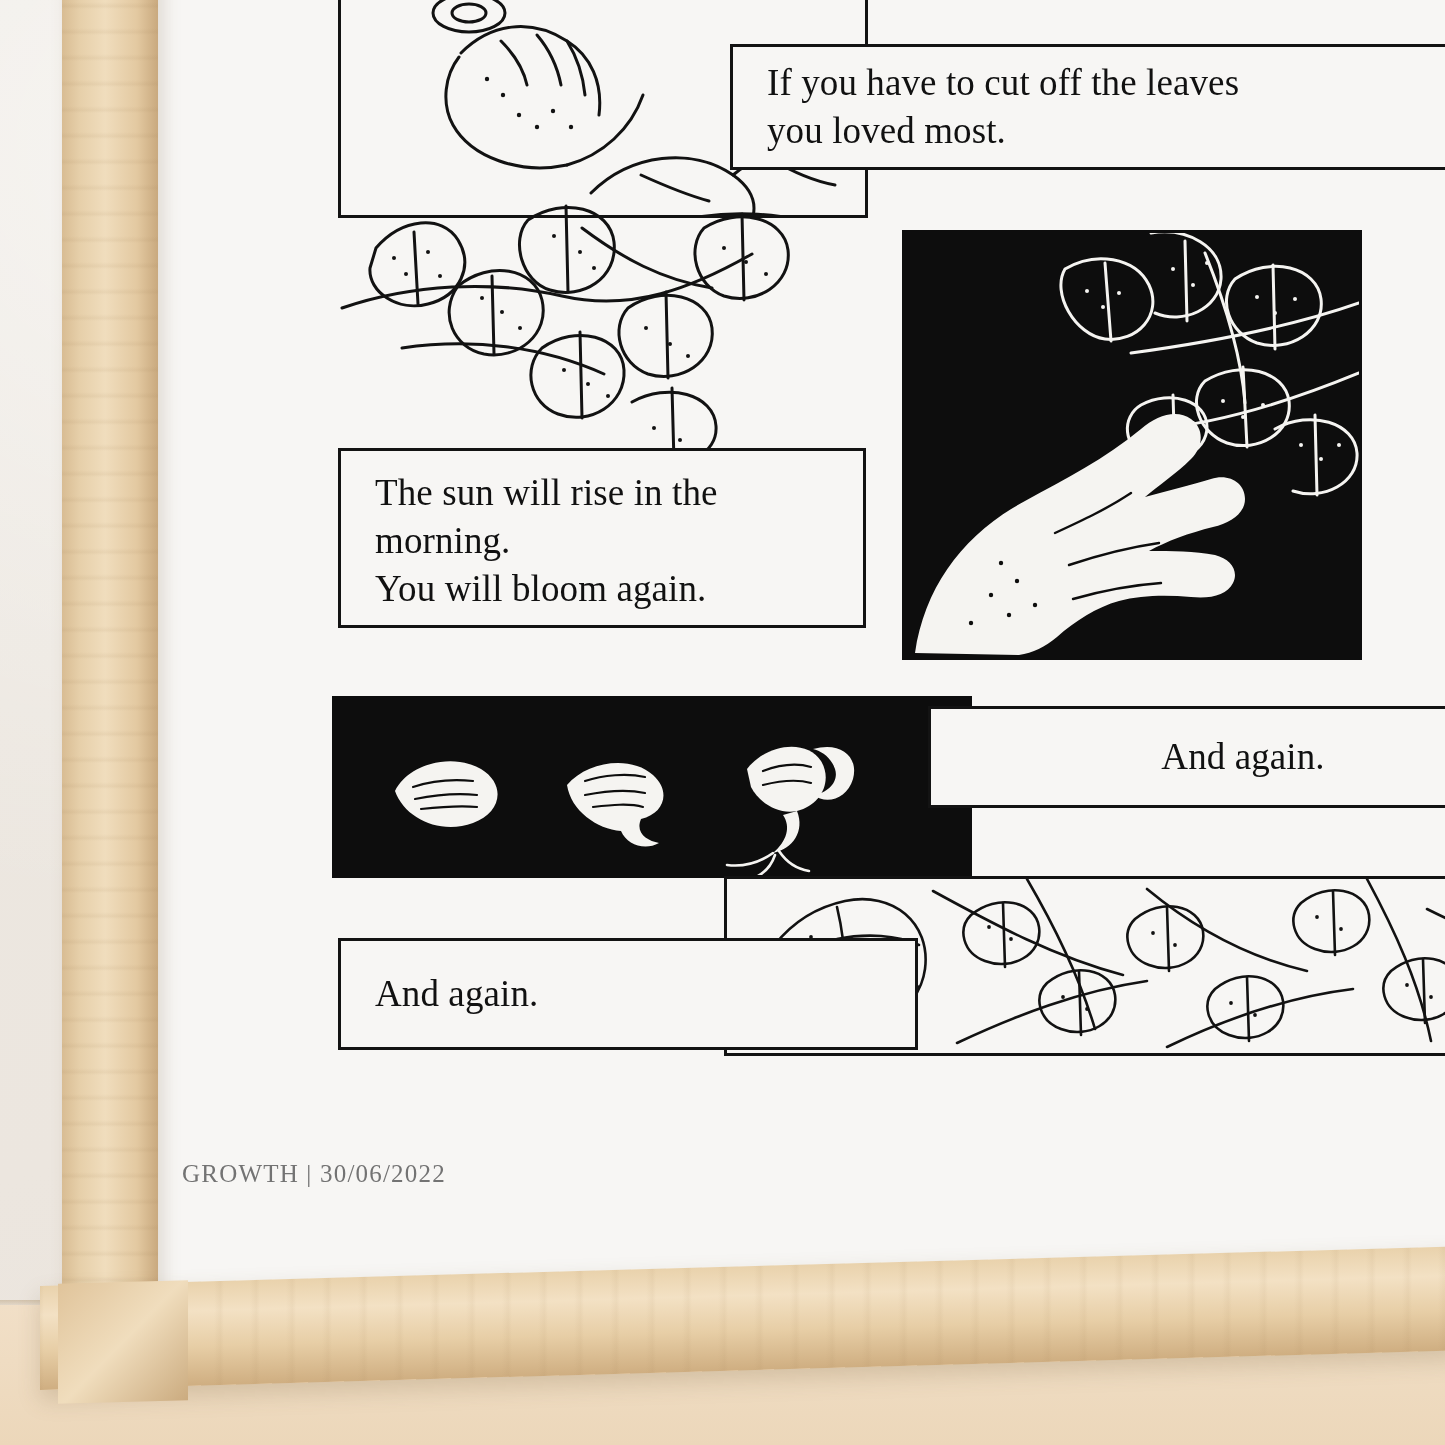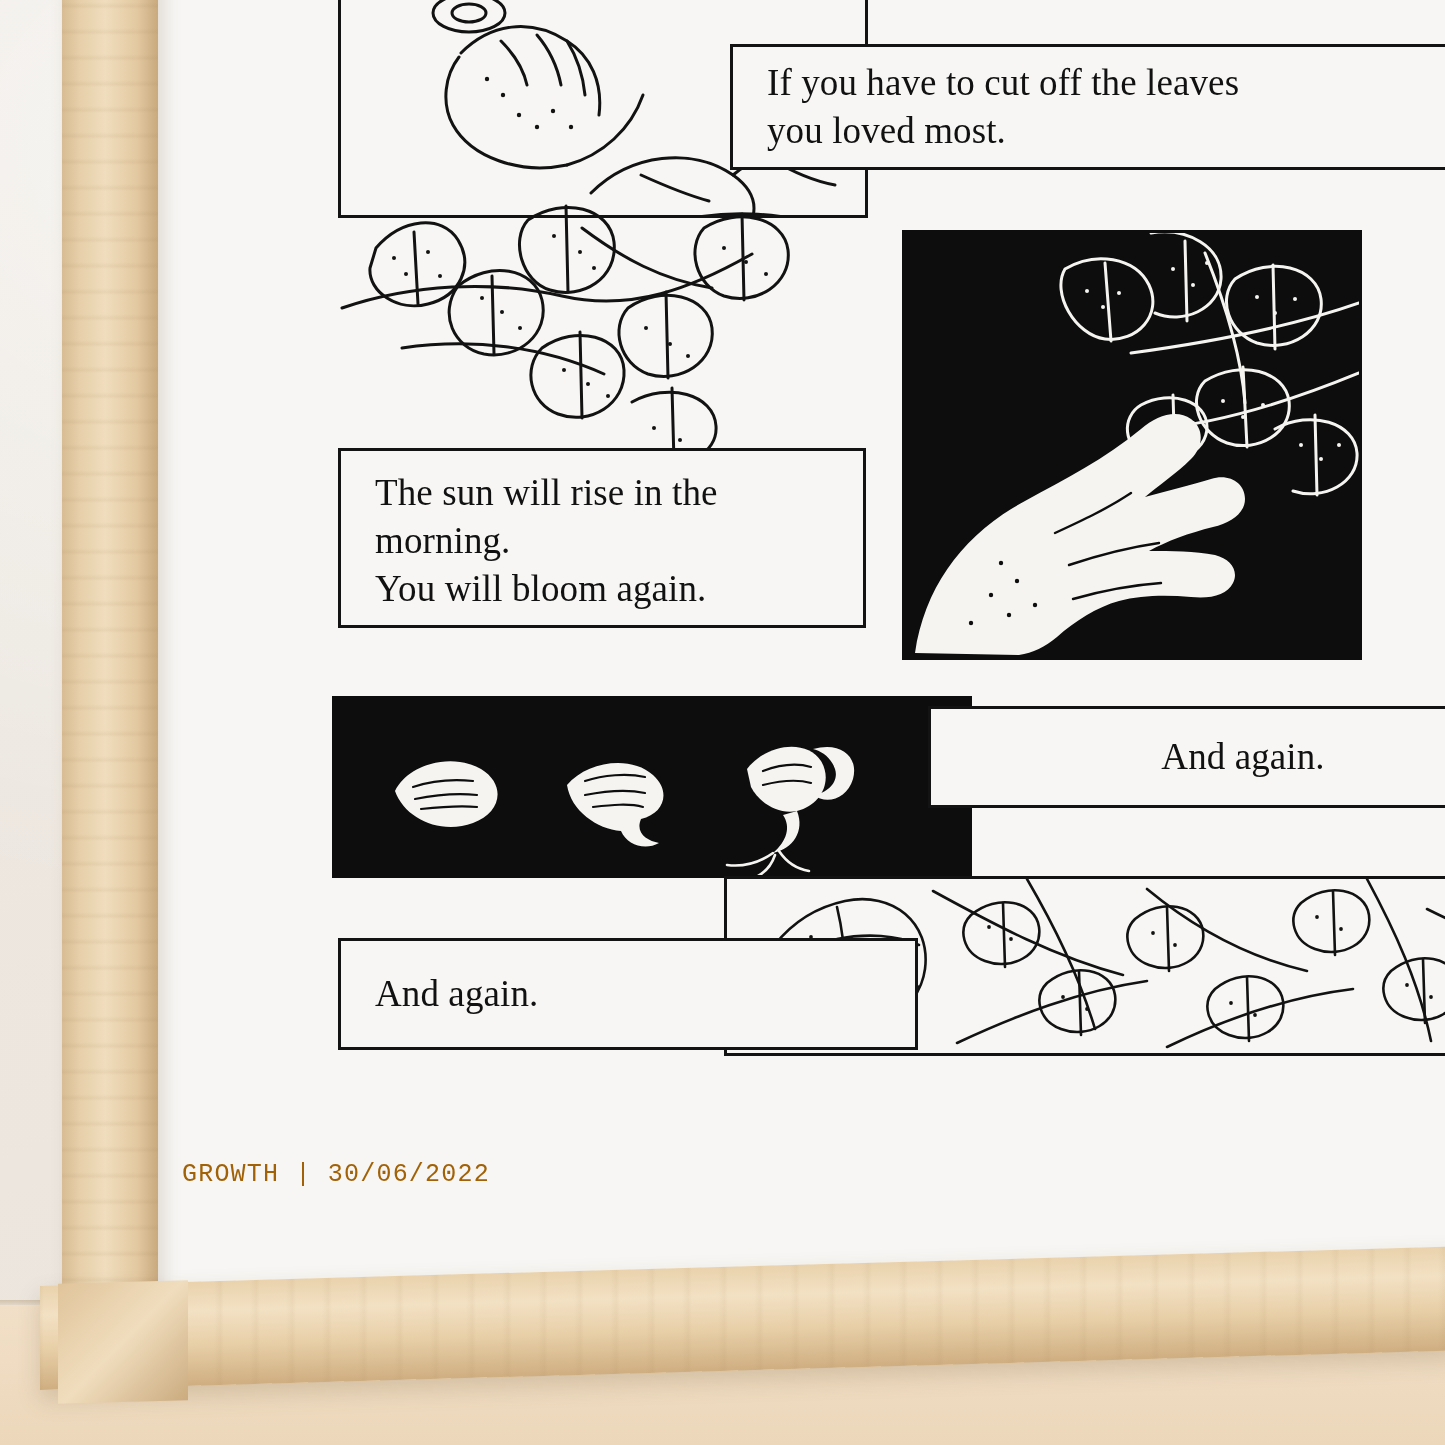--- a/index.html
+++ b/index.html
@@ -140,24 +140,24 @@
   }
   .caption.center {
     justify-content: center;
     text-align: center;
   }
 
   #colophon {
     position: absolute;
     left: 182px;
     top: 1158px;
-    font-family: Liberation Mono, monospace;
+    font-family: Liberation Serif, serif;
     font-size: 25px;
     letter-spacing: 1.2px;
-    color: #a16207;
+    color: #737373;
   }
 
   svg { display: block; }
 </style>
 </head>
 <body>
 
 <div id="scene">
   <div id="wall-shade"></div>
   <div id="floor-edge"></div>

